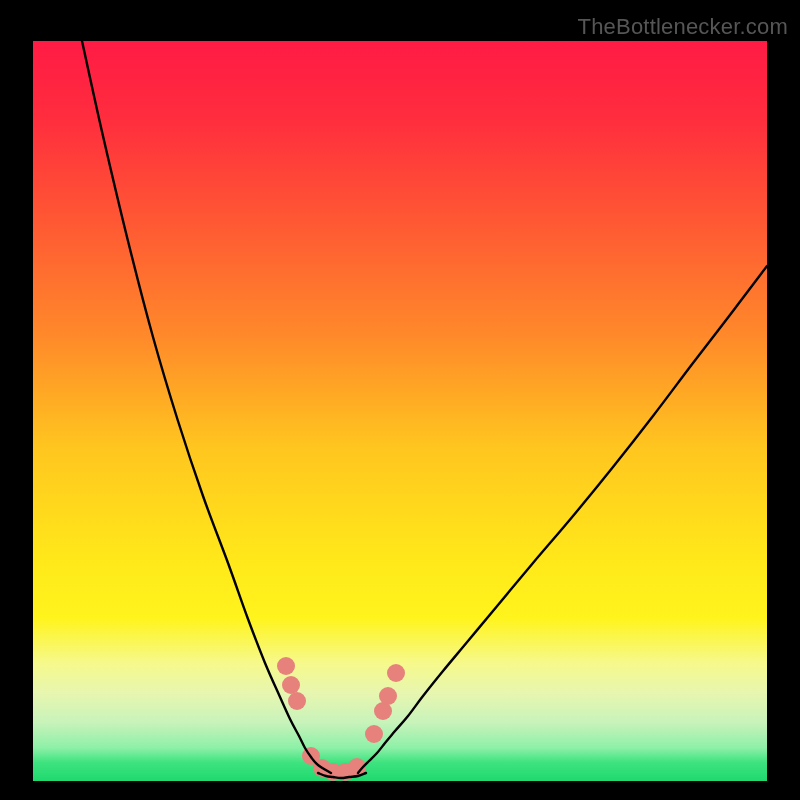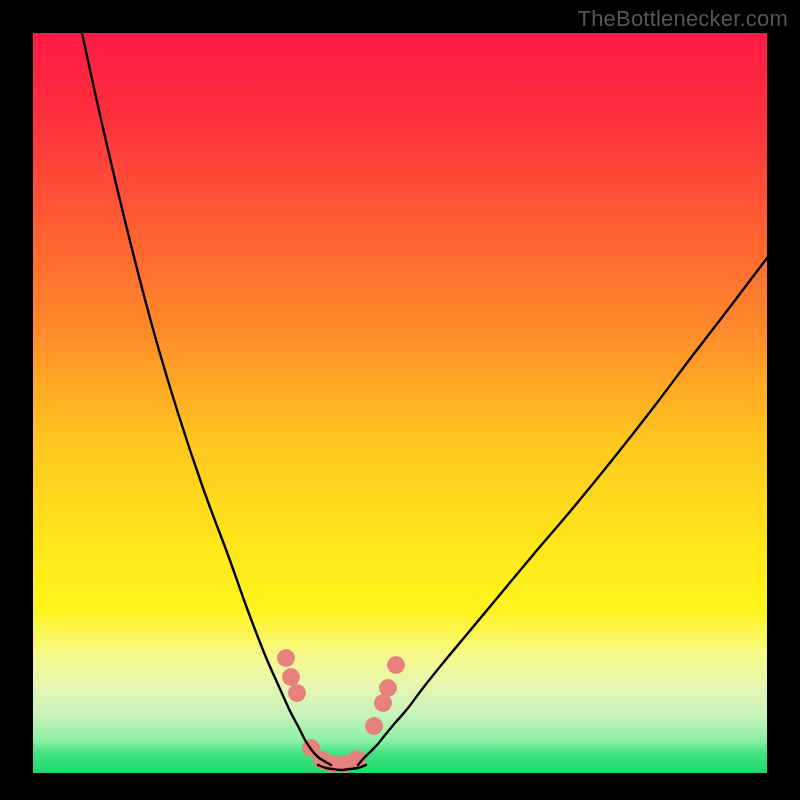--- a/index.html
+++ b/index.html
@@ -7,21 +7,21 @@
     padding: 0;
     width: 800px;
     height: 800px;
     overflow: hidden;
     background: #000;
     font-family: Arial, Helvetica, sans-serif;
   }
   .frame {
     position: absolute;
     left: 0;
-    top: 0;
+    top: 8px;
     width: 800px;
     height: 656px;
     background: #000;
   }
   .plot-area {
     position: absolute;
     left: 33px;
     top: 33px;
     width: 734px;
     height: 740px;

